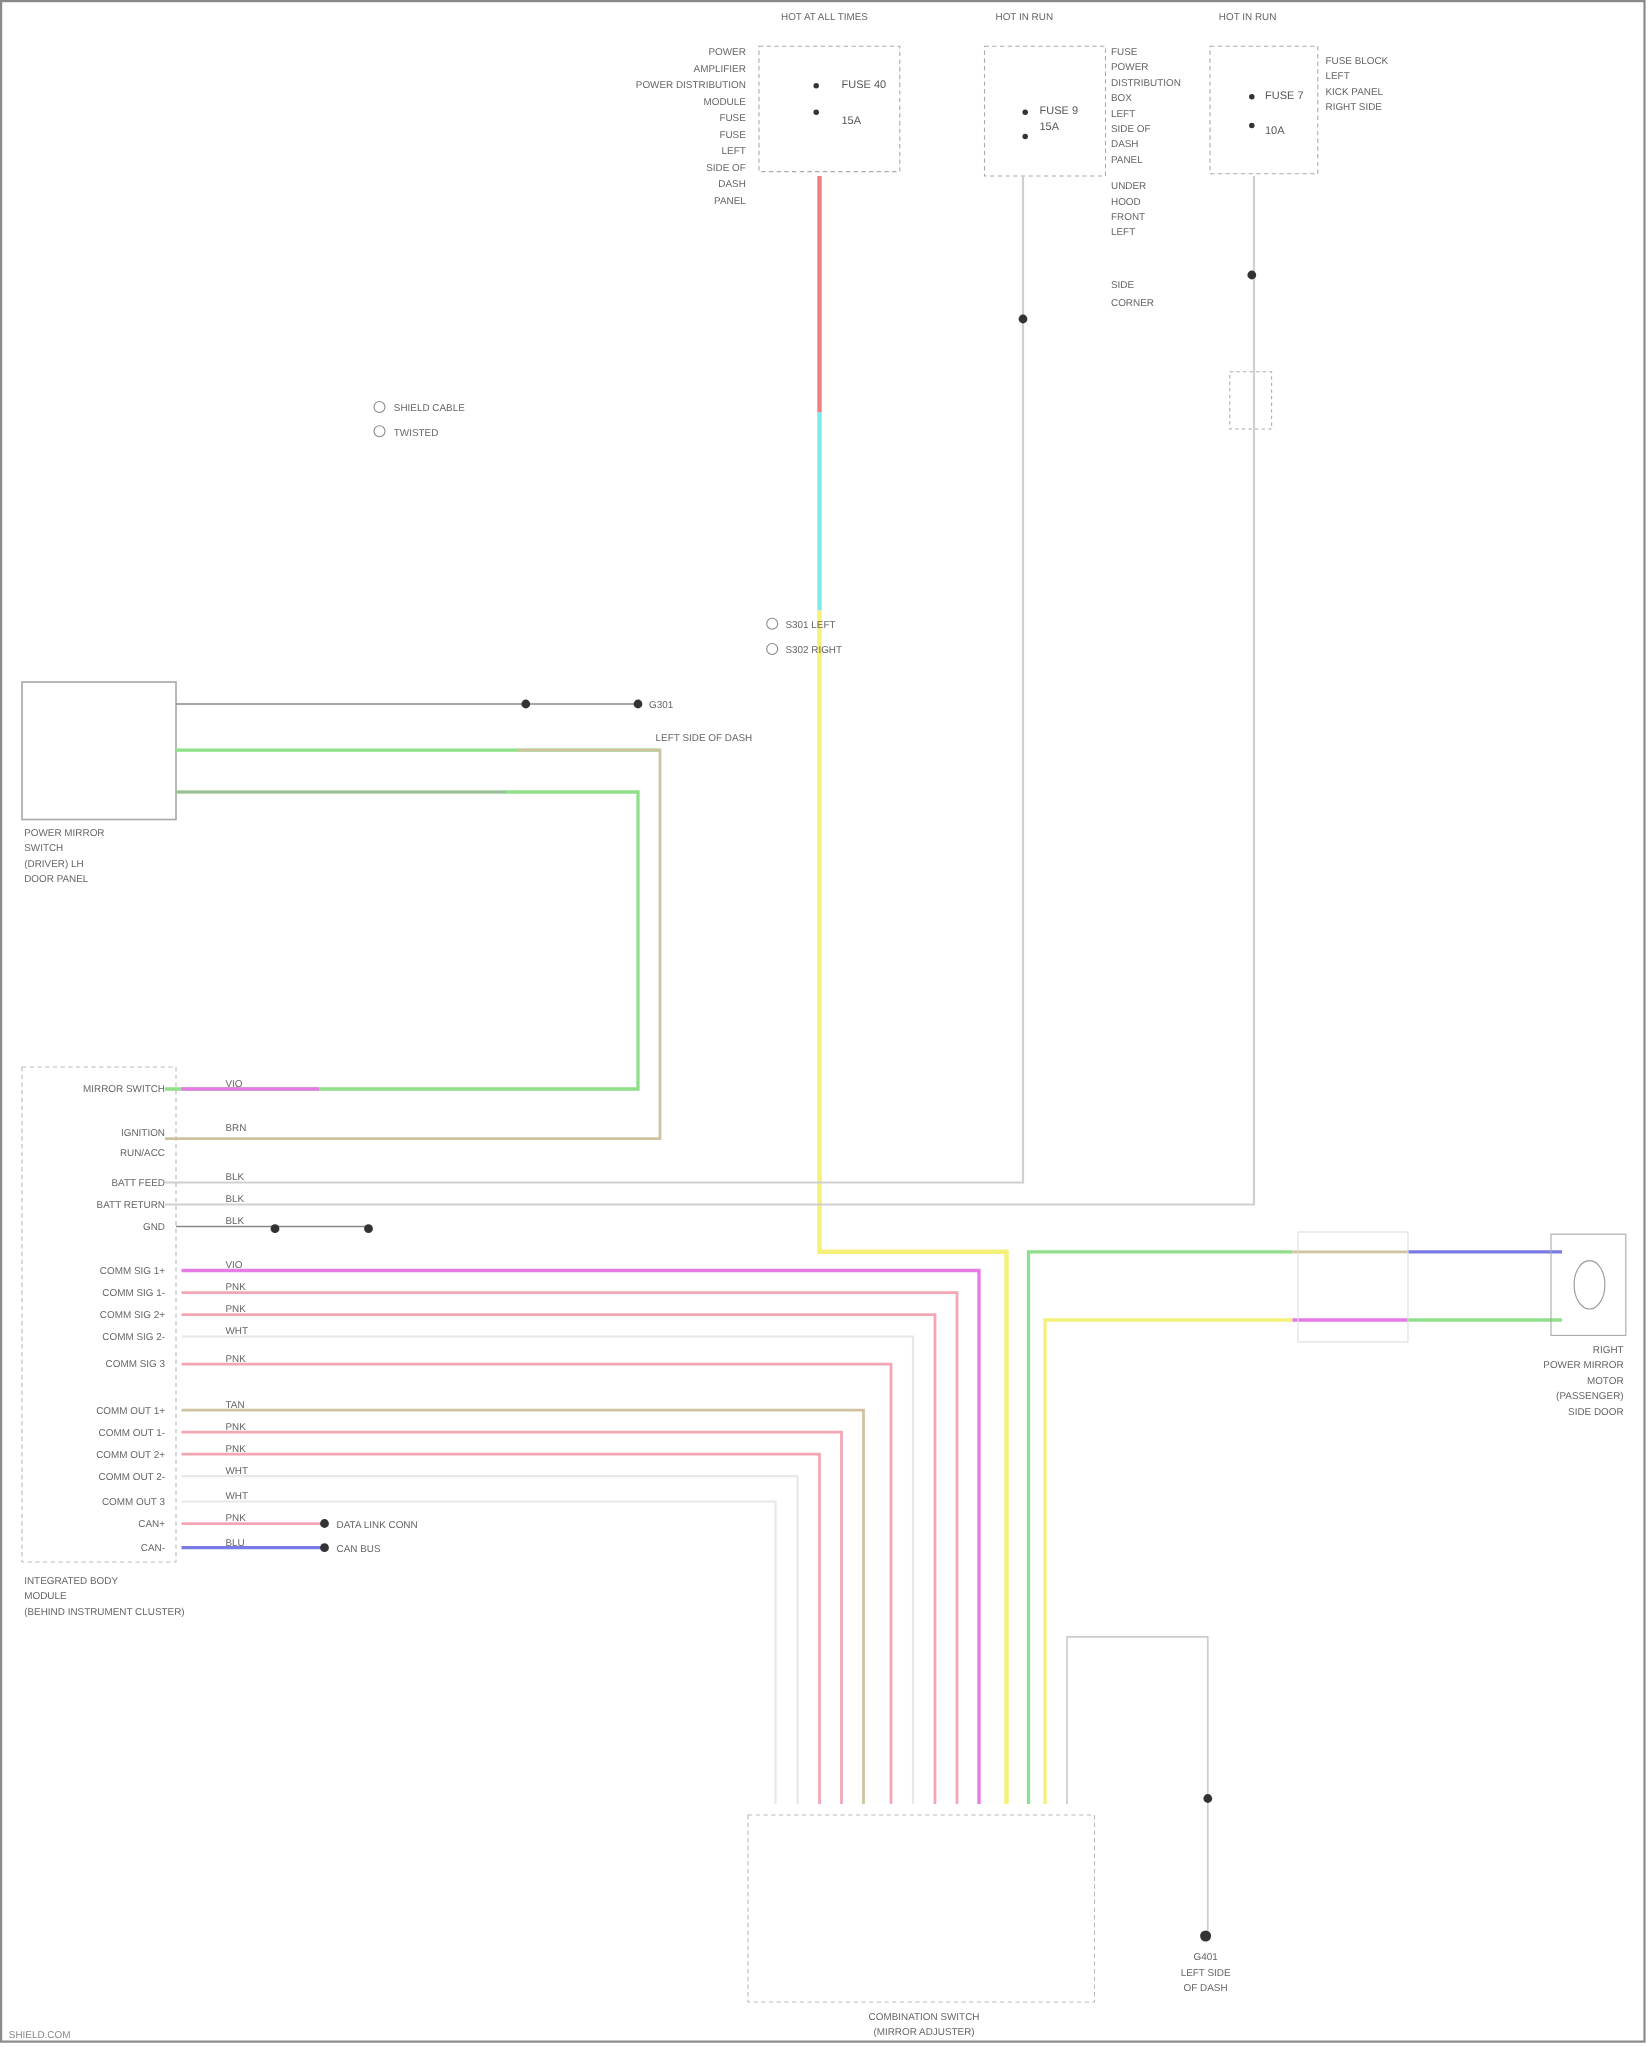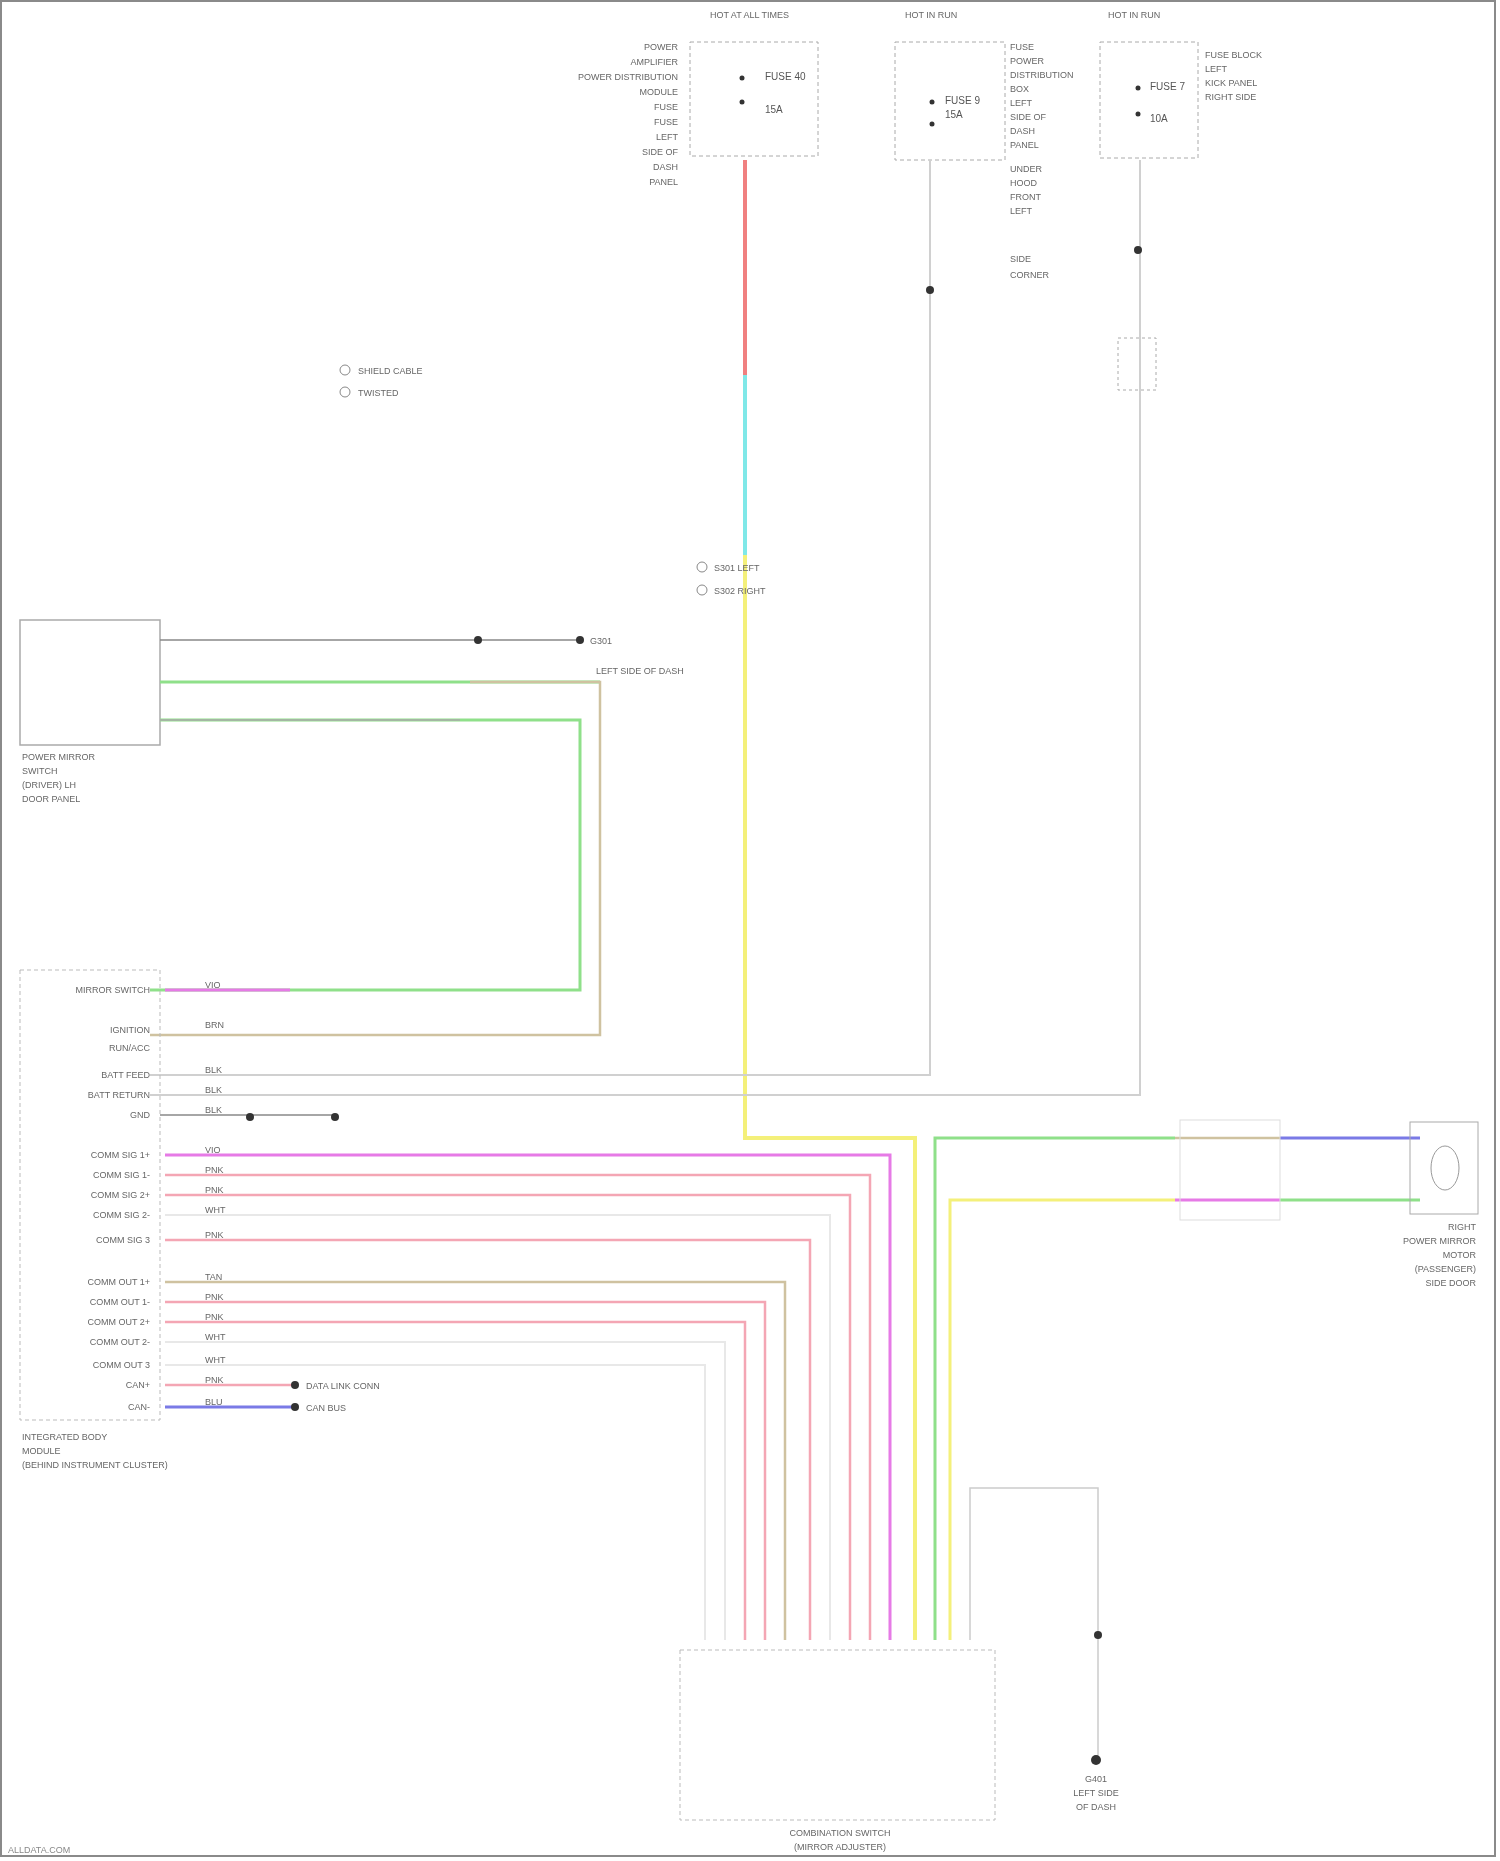--- a/index.html
+++ b/index.html
@@ -219,13 +219,13 @@
   </g>
 
   <polyline points="970,1640 970,1488 1098,1488 1098,1760" fill="none" stroke="#ccc" stroke-width="1.5"></polyline>
   <circle cx="1098" cy="1635" r="4" fill="#333"></circle>
   <circle cx="1096" cy="1760" r="5" fill="#333"></circle>
   <text class="lblc" x="1096" y="1782" text-anchor="middle">G401</text>
   <text class="lblc" x="1096" y="1796" text-anchor="middle">LEFT SIDE</text>
   <text class="lblc" x="1096" y="1810" text-anchor="middle">OF DASH</text>
 </svg>
 
-<div class="copy">ALLDATA.COM</div>
+<div class="copy">SHIELD.COM</div>
 
 </body></html>

